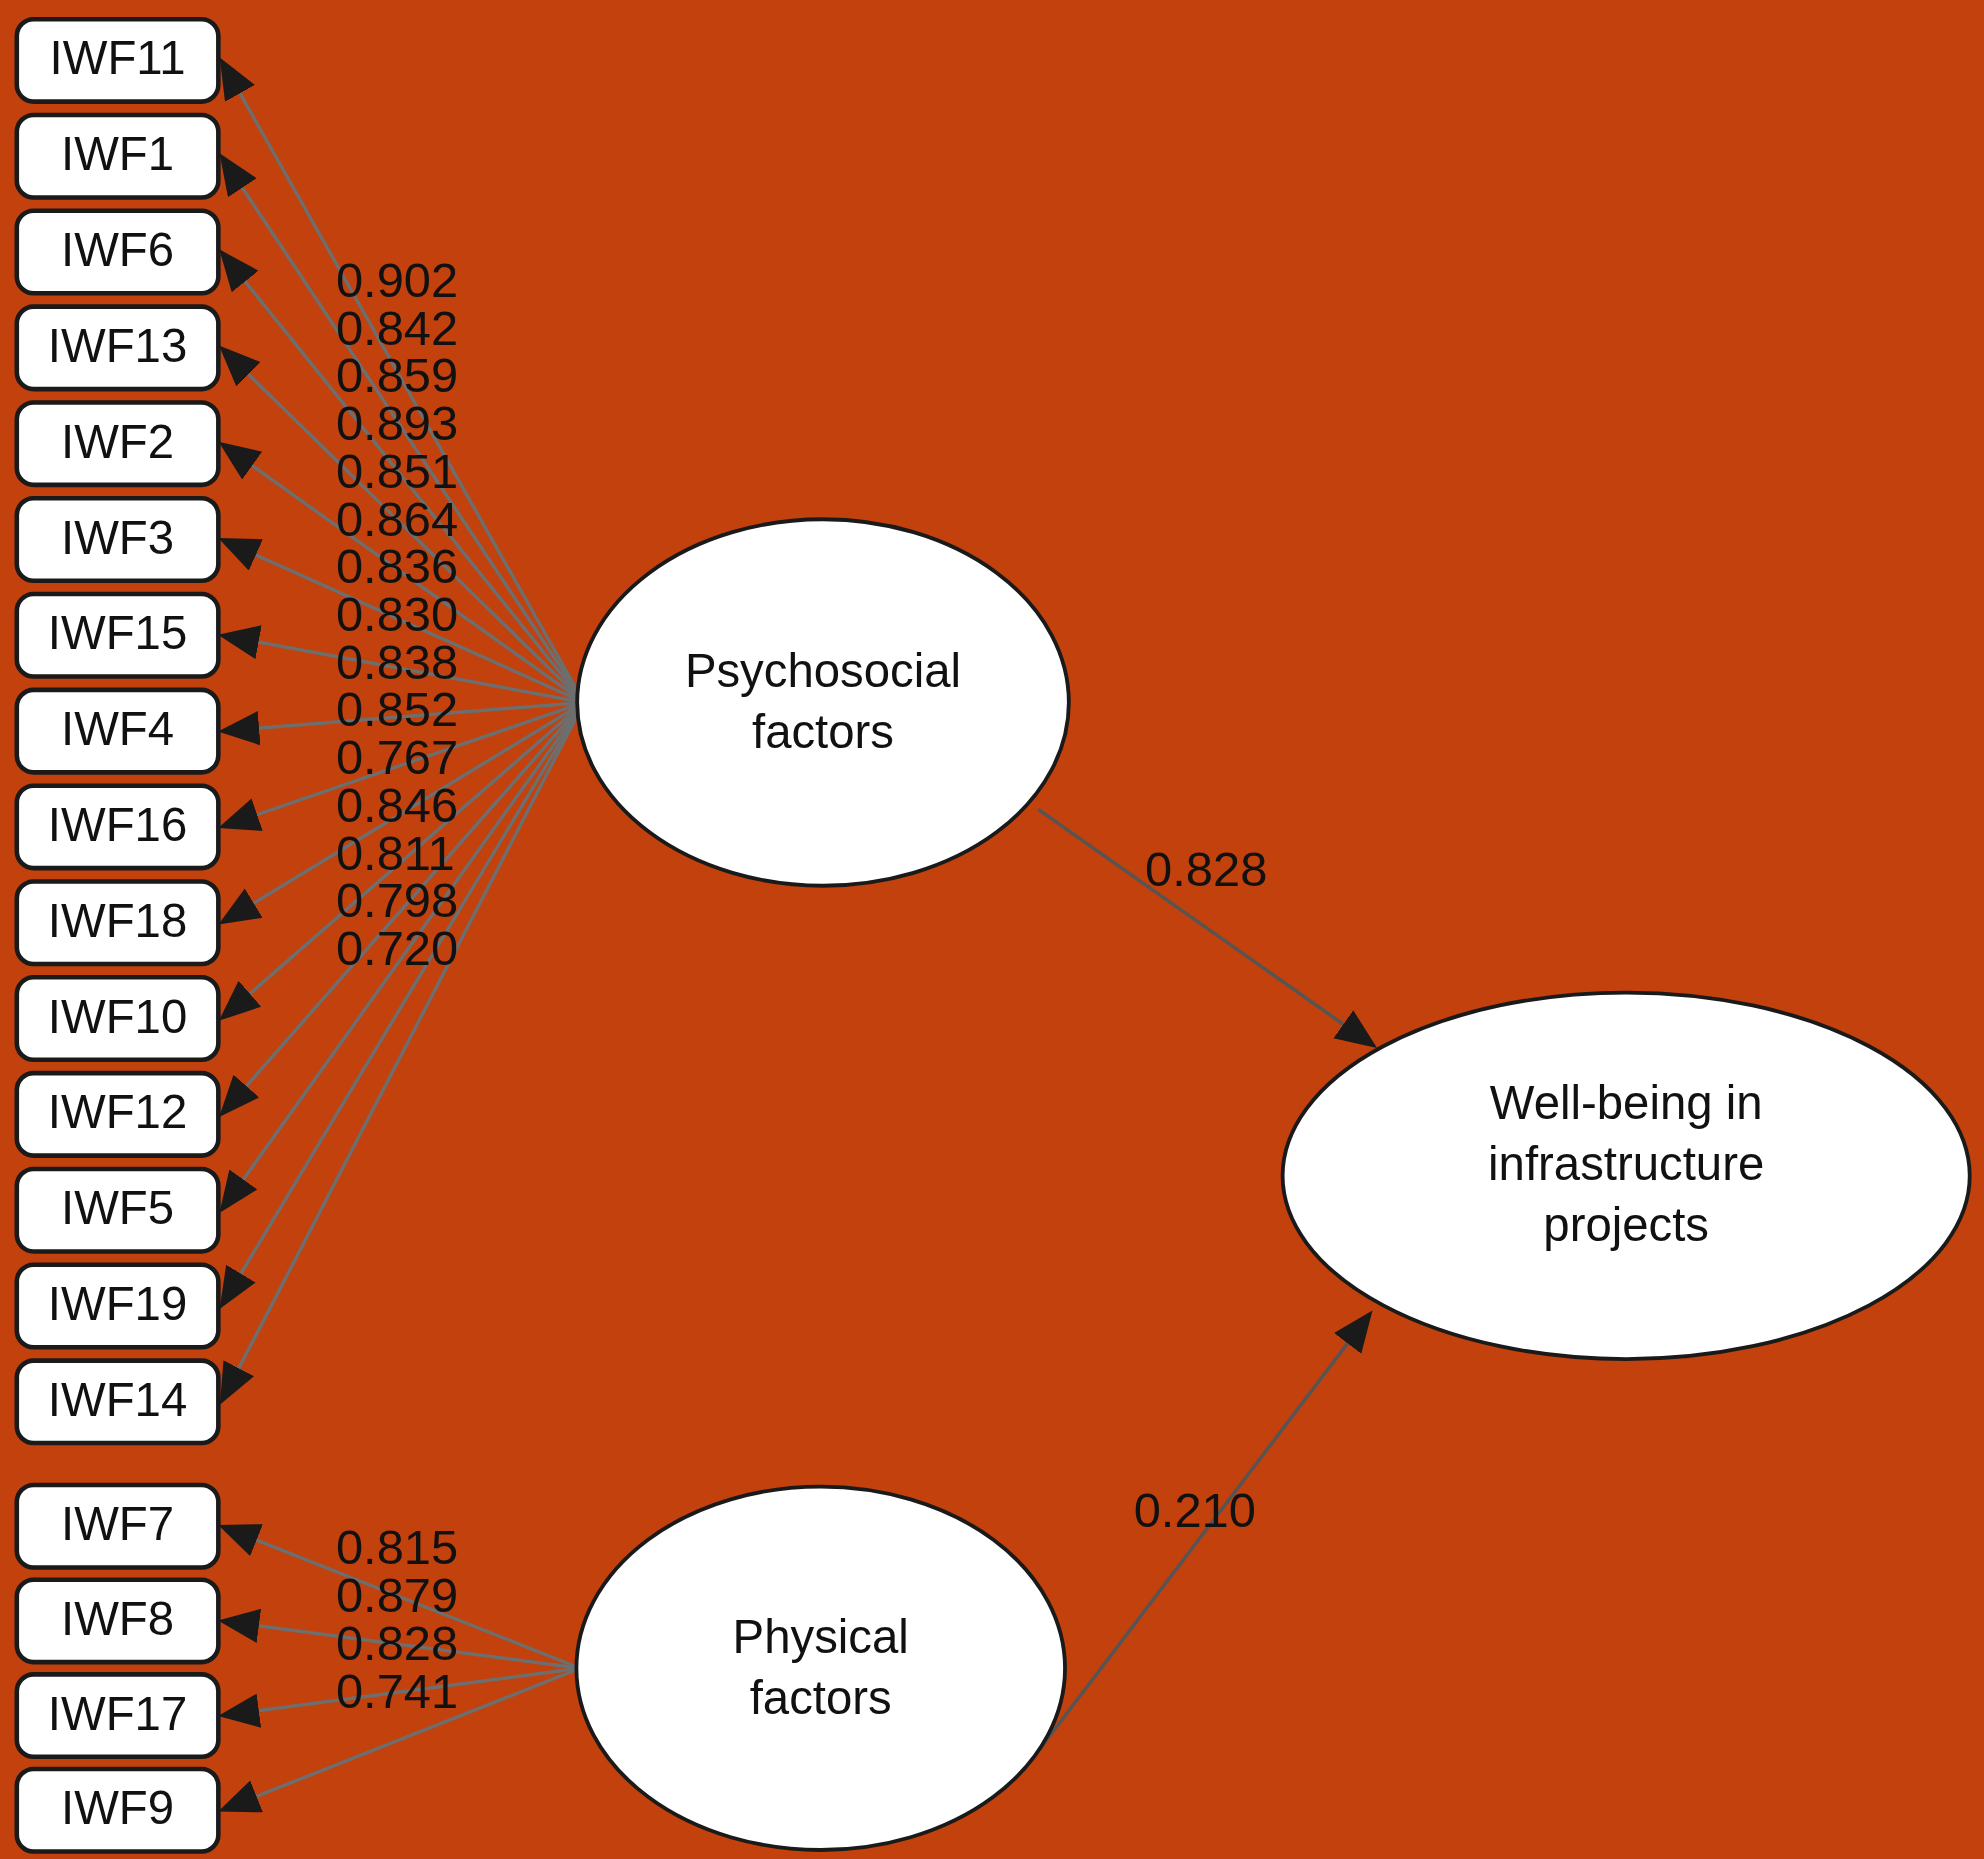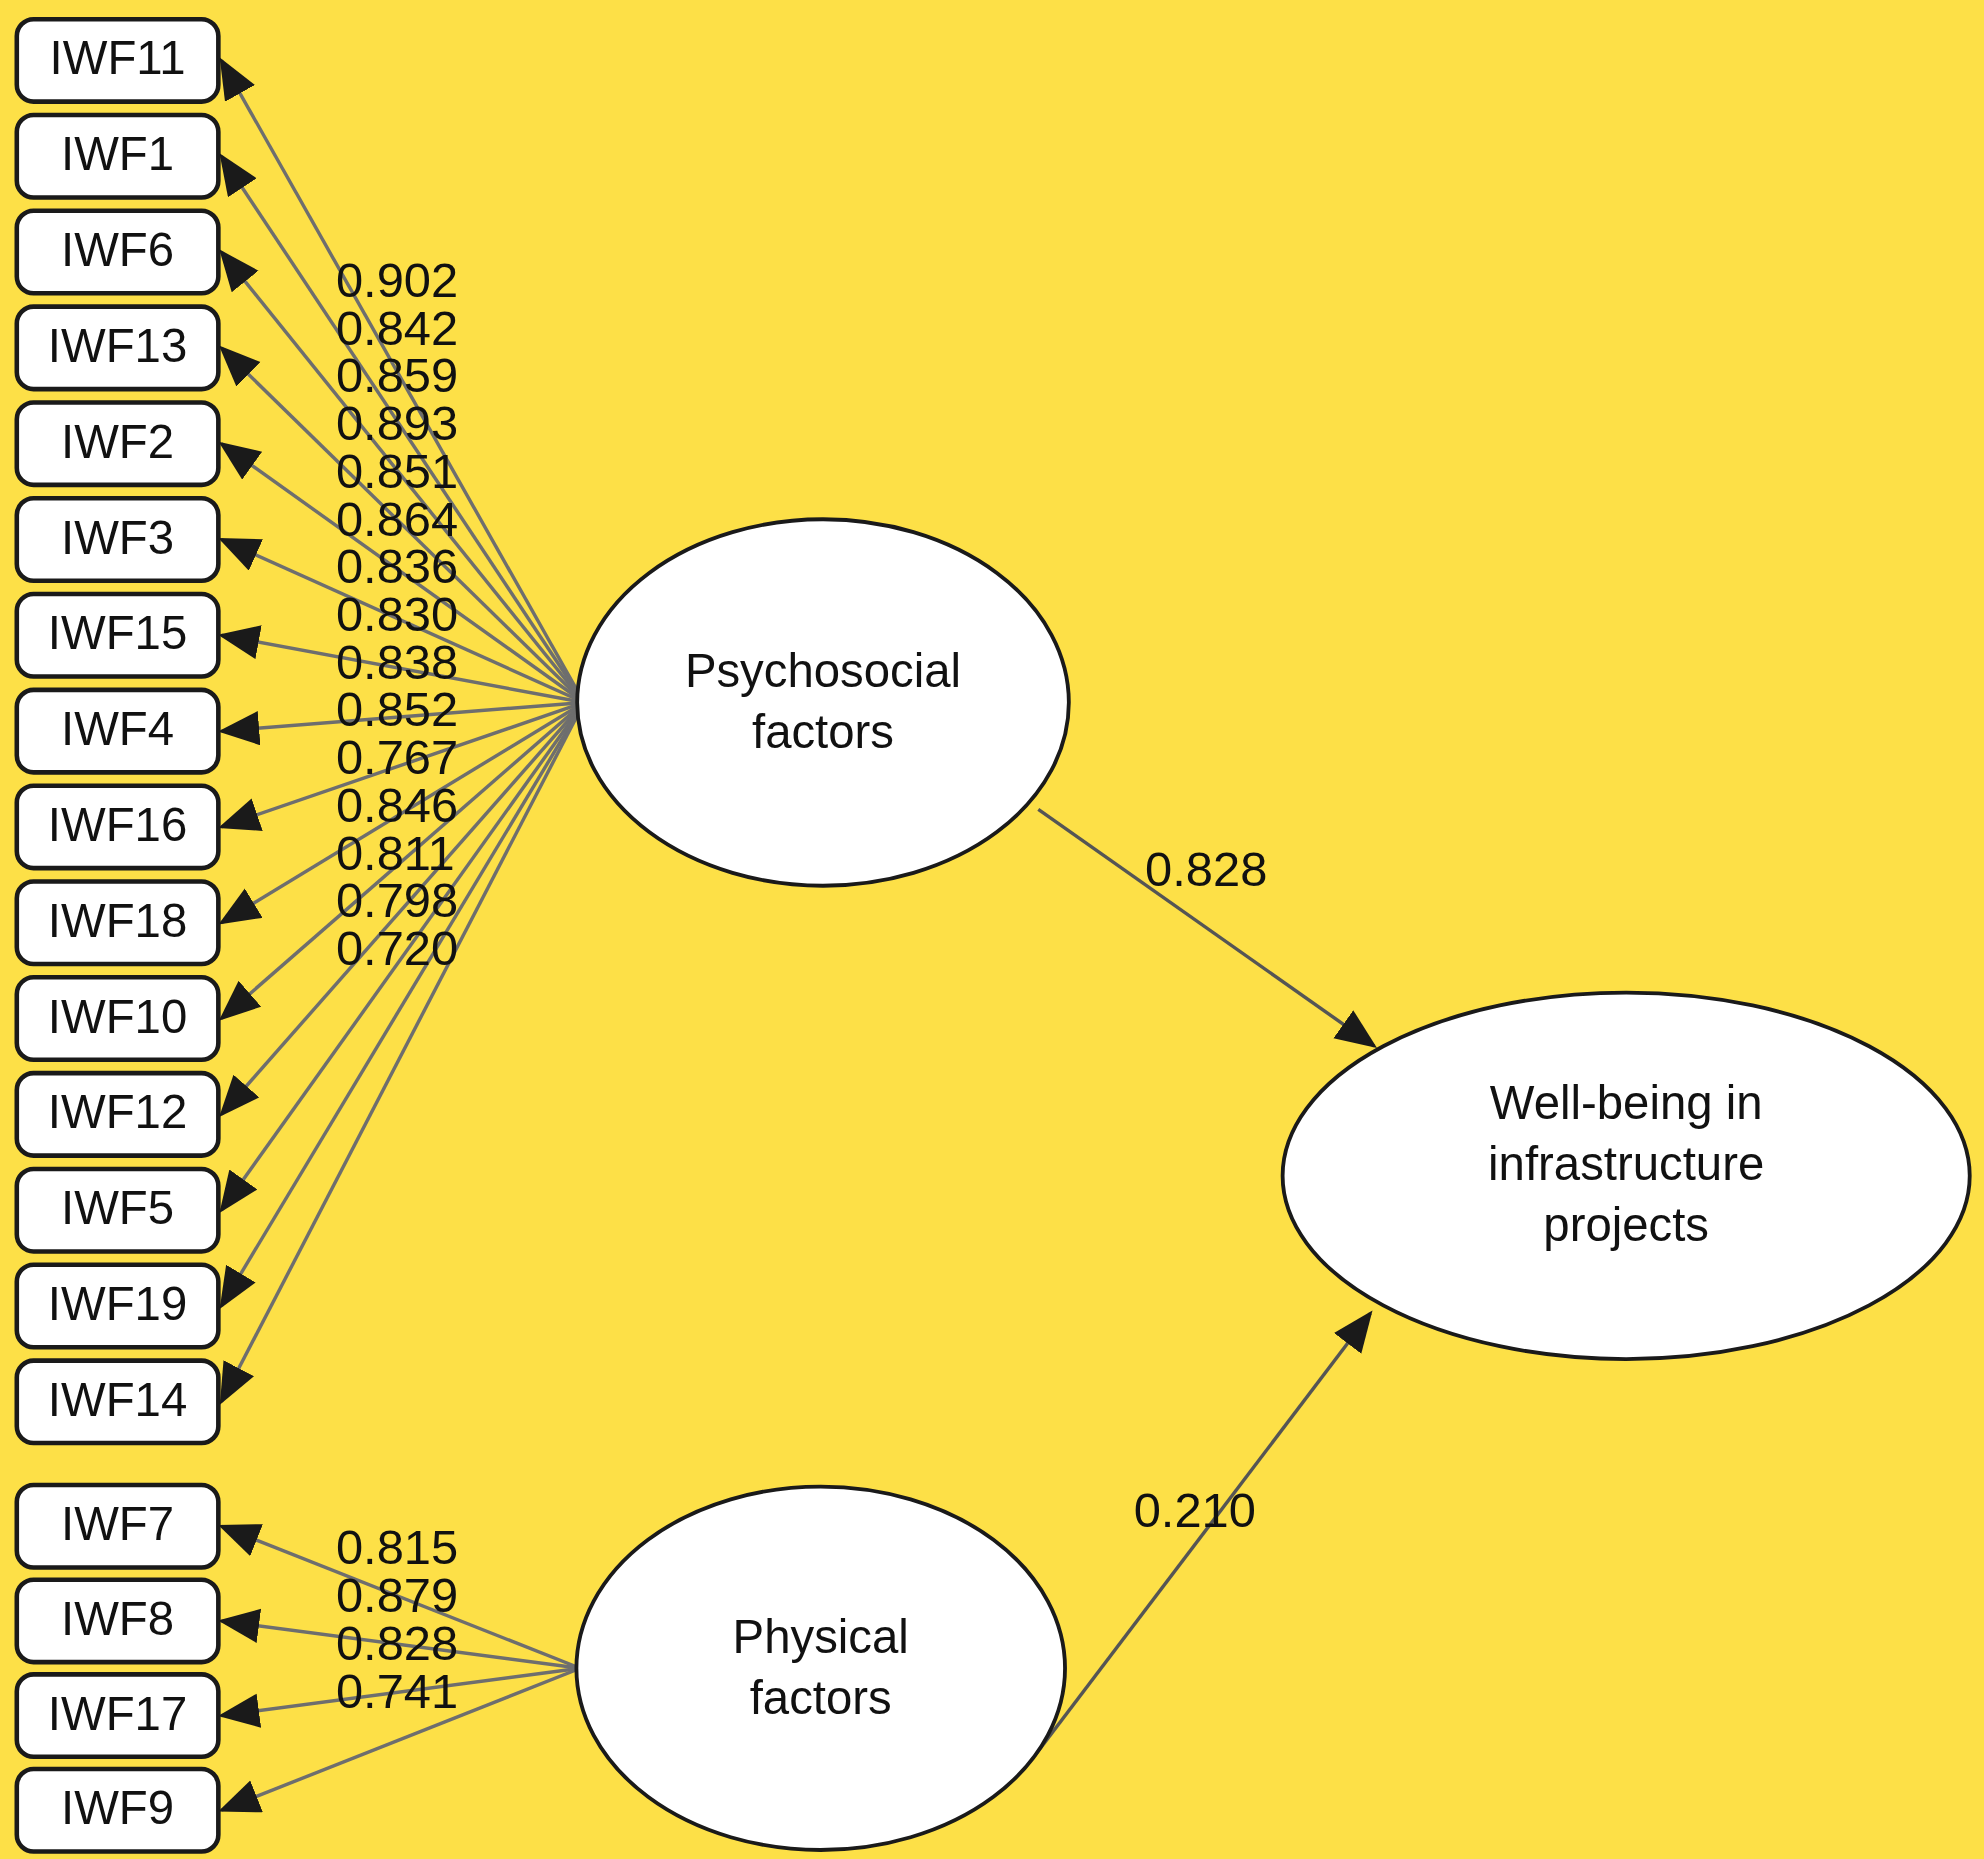--- a/index.html
+++ b/index.html
@@ -1,18 +1,18 @@
 <!DOCTYPE html>
 <html style="font-size:12.2px"><head>
 <meta charset="utf-8">
 <title>SEM Path Diagram</title>
 <style>
   html,body{margin:0;padding:0;background:#ffffff;}
   body{font-family:"Liberation Sans", sans-serif;}
-  #stage{position:relative;width:1985px;height:1860px;background:#fde047;overflow:hidden;}
+  #stage{position:relative;width:1985px;height:1860px;background:#c2410c;overflow:hidden;}
   svg#diagram{position:absolute;left:0;top:0;width:1985px;height:1860px;display:block;}
   .ind-box{fill:#ffffff;stroke:#1a1a1a;stroke-width:6;}
   .ind-label{font-family:"Liberation Sans", sans-serif;font-size:62px;fill:#111111;text-anchor:middle;dominant-baseline:middle;}
   .load-label{font-family:"Liberation Sans", sans-serif;font-size:64px;fill:#111111;text-anchor:start;dominant-baseline:middle;}
   .path-label{font-family:"Liberation Sans", sans-serif;font-size:64px;fill:#111111;text-anchor:middle;dominant-baseline:middle;}
   .latent-ellipse{fill:#ffffff;stroke:#1a1a1a;stroke-width:5;}
   .latent-label{font-family:"Liberation Sans", sans-serif;font-size:62px;fill:#111111;text-anchor:middle;}
   .meas-arrow{stroke:#6e6e6e;stroke-width:4.5;fill:none;}
   .struct-arrow{stroke:#555555;stroke-width:4.5;fill:none;}
 </style>

